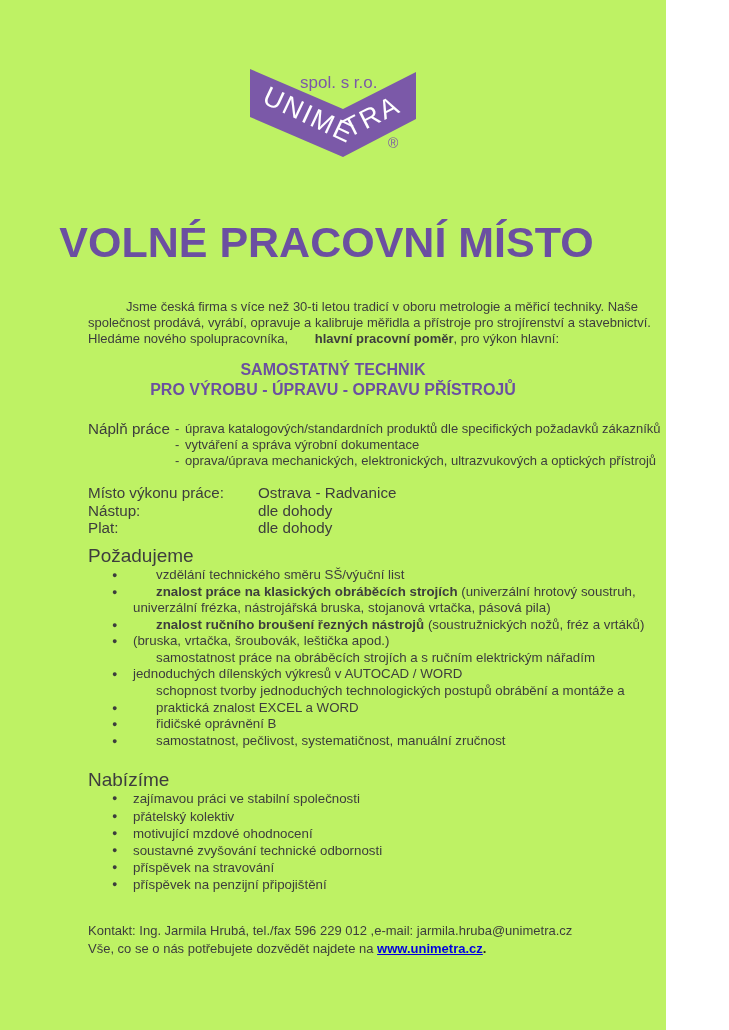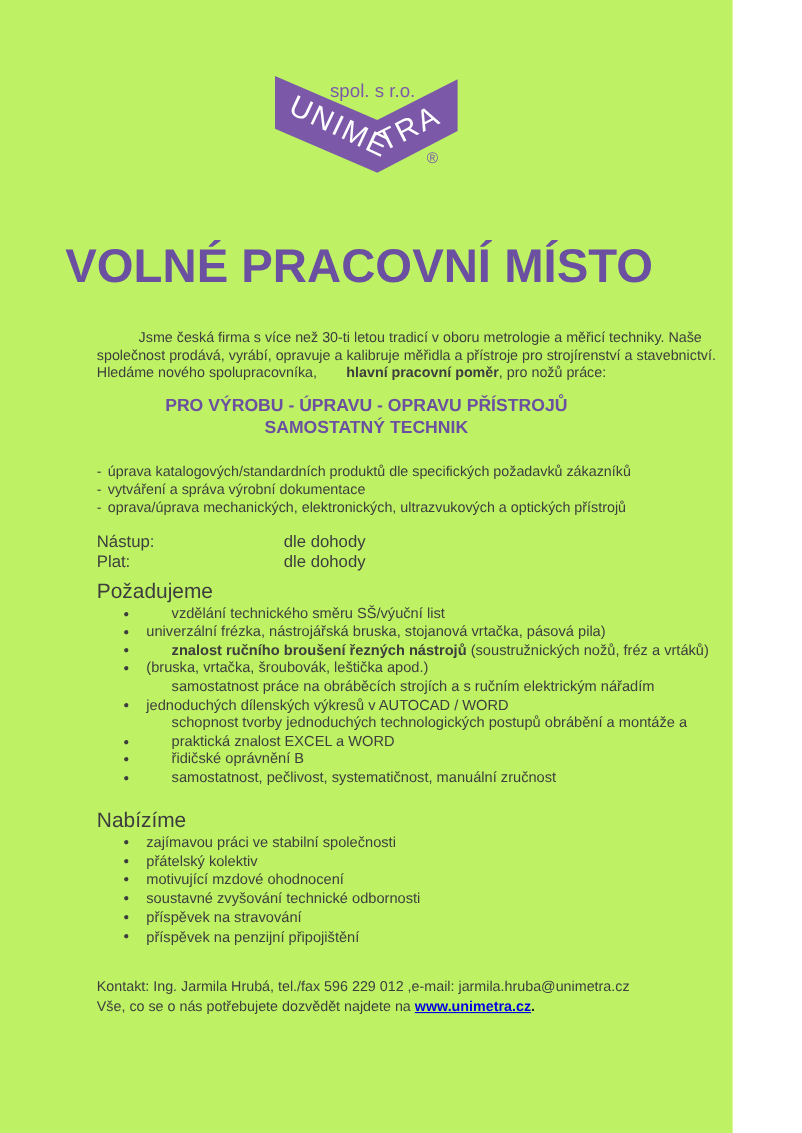--- a/index.html
+++ b/index.html
@@ -81,64 +81,70 @@
       <text font-size="27" fill="#ffffff" letter-spacing="2"><textPath xlink:href="#vpath" href="#vpath" startOffset="2%">UNIMETRA</textPath></text>
       <text x="138" y="80" font-size="14" fill="#7b59a8">®</text>
     </svg>
   </div>
 
   <h1 class="main-title">VOLNÉ PRACOVNÍ MÍSTO</h1>
 
   <div class="intro">
     <div class="nw indent">Jsme česká firma s více než 30-ti letou tradicí v oboru metrologie a měřicí techniky. Naše</div>
     <div class="nw">společnost prodává, vyrábí, opravuje a kalibruje měřidla a přístroje pro strojírenství a stavebnictví.</div>
-    <div class="nw"><span>Hledáme nového spolupracovníka, </span><span class="b">hlavní pracovní poměr</span><span>, pro nožů práce:</span></div>
+    <div class="nw"><span>Hledáme nového spolupracovníka, </span><span class="b">hlavní pracovní poměr</span><span>, pro výkon hlavní:</span></div>
   </div>
 
   <div class="position">
+    <div class="nw">SAMOSTATNÝ TECHNIK</div>
     <div class="nw">PRO VÝROBU - ÚPRAVU - OPRAVU PŘÍSTROJŮ</div>
-    <div class="nw">SAMOSTATNÝ TECHNIK</div>
   </div>
 
   <div class="duties">
+    <div class="duties-label">Náplň práce</div>
     <div class="duty-items">
       <div class="duty-item nw">
           <span class="duty-dash">-</span>
           <span>úprava katalogových/standardních produktů dle specifických požadavků zákazníků</span>
         </div>
       <div class="duty-item nw">
           <span class="duty-dash">-</span>
           <span>vytváření a správa výrobní dokumentace</span>
         </div>
       <div class="duty-item nw">
           <span class="duty-dash">-</span>
           <span>oprava/úprava mechanických, elektronických, ultrazvukových a optických přístrojů</span>
         </div>
     </div>
   </div>
 
   <div class="info">
     <div class="info-row">
+      <span class="info-label">Místo výkonu práce:</span>
+      <span class="info-value nw">Ostrava - Radvanice</span>
+    </div>
+    <div class="info-row">
       <span class="info-label">Nástup:</span>
       <span class="info-value nw">dle dohody</span>
     </div>
     <div class="info-row">
       <span class="info-label">Plat:</span>
       <span class="info-value nw">dle dohody</span>
     </div>
   </div>
 
   <div class="section-heading req-heading">Požadujeme</div>
   <ul class="blist req">
     <li>
         <span class="dot">●</span>
         <div class="nw"><span class="b"></span><span>vzdělání technického směru SŠ/výuční list</span></div>
       </li>
     <li>
         <span class="dot">●</span>
+        <div class="nw"><span class="b">znalost práce na klasických obráběcích strojích</span><span> (univerzální hrotový soustruh,</span></div>
         <div class="nw">univerzální frézka, nástrojářská bruska, stojanová vrtačka, pásová pila)</div>
       </li>
     <li>
         <span class="dot">●</span>
         <div class="nw"><span class="b">znalost ručního broušení řezných nástrojů</span><span> (soustružnických nožů, fréz a vrtáků)</span></div>
       </li>
     <li>
         <span class="dot">●</span>
         <div class="nw">(bruska, vrtačka, šroubovák, leštička apod.)</div>
         <div class="nw"><span class="b"></span><span>samostatnost práce na obráběcích strojích a s ručním elektrickým nářadím</span></div>

